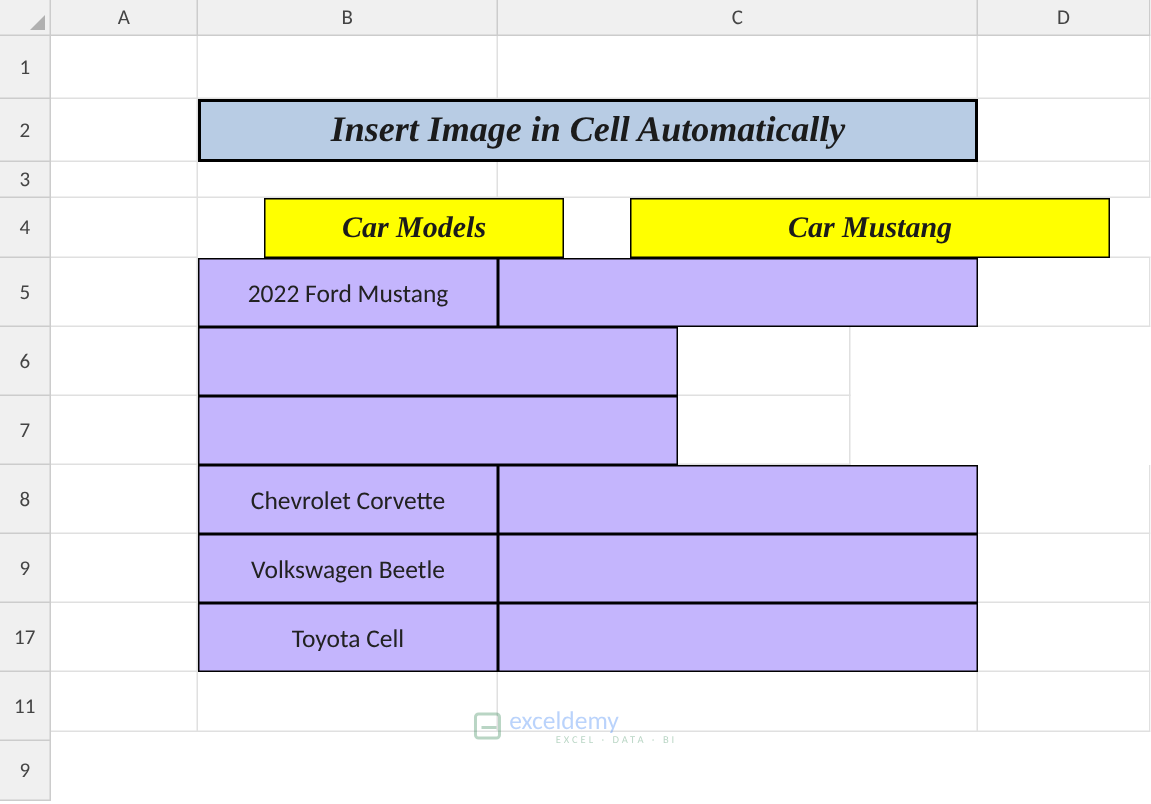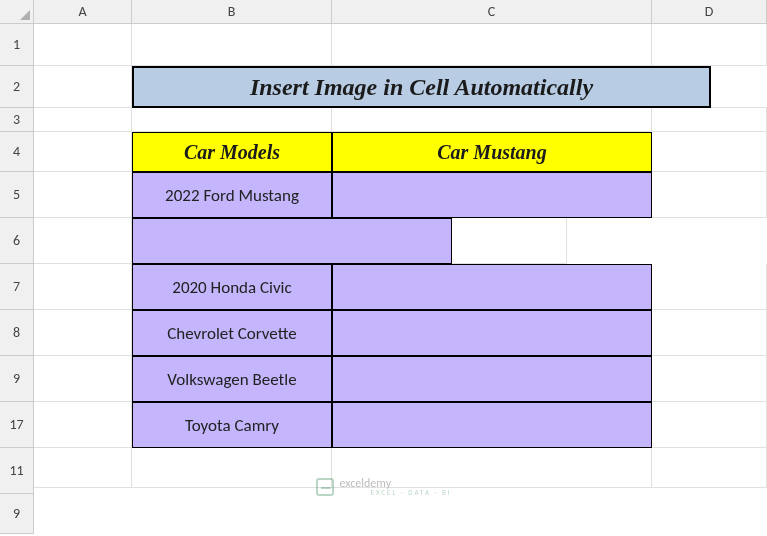--- a/index.html
+++ b/index.html
@@ -107,28 +107,29 @@
   }
   .hdr-cell {
     background: #FFFF00;
     border: 1px solid #000 !important;
     font-family: Georgia, 'Times New Roman', serif;
     font-style: italic;
     font-weight: bold;
     font-size: 20px;
     color: #1b1b1b;
     text-align: center;
+    margin-left: 44px;
   }
   .data-cell {
     border: 1px solid #000 !important;
     background: #c4b5fd;
     text-align: center;
   }
   .merged-title {
-    width: 579px;
+    width: 520px;
   }
 
   .watermark {
     position: absolute;
     left: 50%; transform: translateX(-50%);
     bottom: 40px;
     display: flex;
     align-items: center;
     gap: 6px;
     opacity: 0.35;
@@ -144,21 +145,21 @@
     content: "";
     position: absolute;
     left: 3px; top: 7px;
     width: 10px; height: 2px;
     background: #3a8a5a;
   }
   .wm-text {
     display: flex; flex-direction: column;
     line-height: 1;
   }
-  .wm-main { font-size: 12px; color: #404040; font-weight: 500; }
+  .wm-main { font-size: 17px; color: #3b82f6; font-weight: 500; }
   .wm-sub { font-size: 7px; letter-spacing: 2px; color: #3a8a5a; padding-left: 31px; }
 </style>
 </head>
 <body>
 
 <div class="sheet">
 
   <div class="corner"></div>
 
   <div class="col-headers">
@@ -218,39 +219,38 @@
       <div class="cell c-C data-cell"></div>
       <div class="cell c-D"></div>
     </div>
     <div class="grow r-7">
       <div class="cell c-A"></div>
       <div class="cell c-C data-cell"></div>
       <div class="cell c-D"></div>
     </div>
     <div class="grow r-8">
       <div class="cell c-A"></div>
-      <div class="cell c-B data-cell">2020 Honda Civic</div>
       <div class="cell c-C data-cell"></div>
       <div class="cell c-D"></div>
     </div>
     <div class="grow r-10">
       <div class="cell c-A"></div>
       <div class="cell c-B data-cell">Chevrolet Corvette</div>
       <div class="cell c-C data-cell"></div>
       <div class="cell c-D"></div>
     </div>
     <div class="grow r-9">
       <div class="cell c-A"></div>
       <div class="cell c-B data-cell">Volkswagen Beetle</div>
       <div class="cell c-C data-cell"></div>
       <div class="cell c-D"></div>
     </div>
     <div class="grow r-11">
       <div class="cell c-A"></div>
-      <div class="cell c-B data-cell">Toyota Camry</div>
+      <div class="cell c-B data-cell">Toyota Cell</div>
       <div class="cell c-C data-cell"></div>
       <div class="cell c-D"></div>
     </div>
 
     <div class="grow r-12">
       <div class="cell c-A"></div>
       <div class="cell c-B"></div>
       <div class="cell c-C"></div>
       <div class="cell c-D"></div>
     </div>

